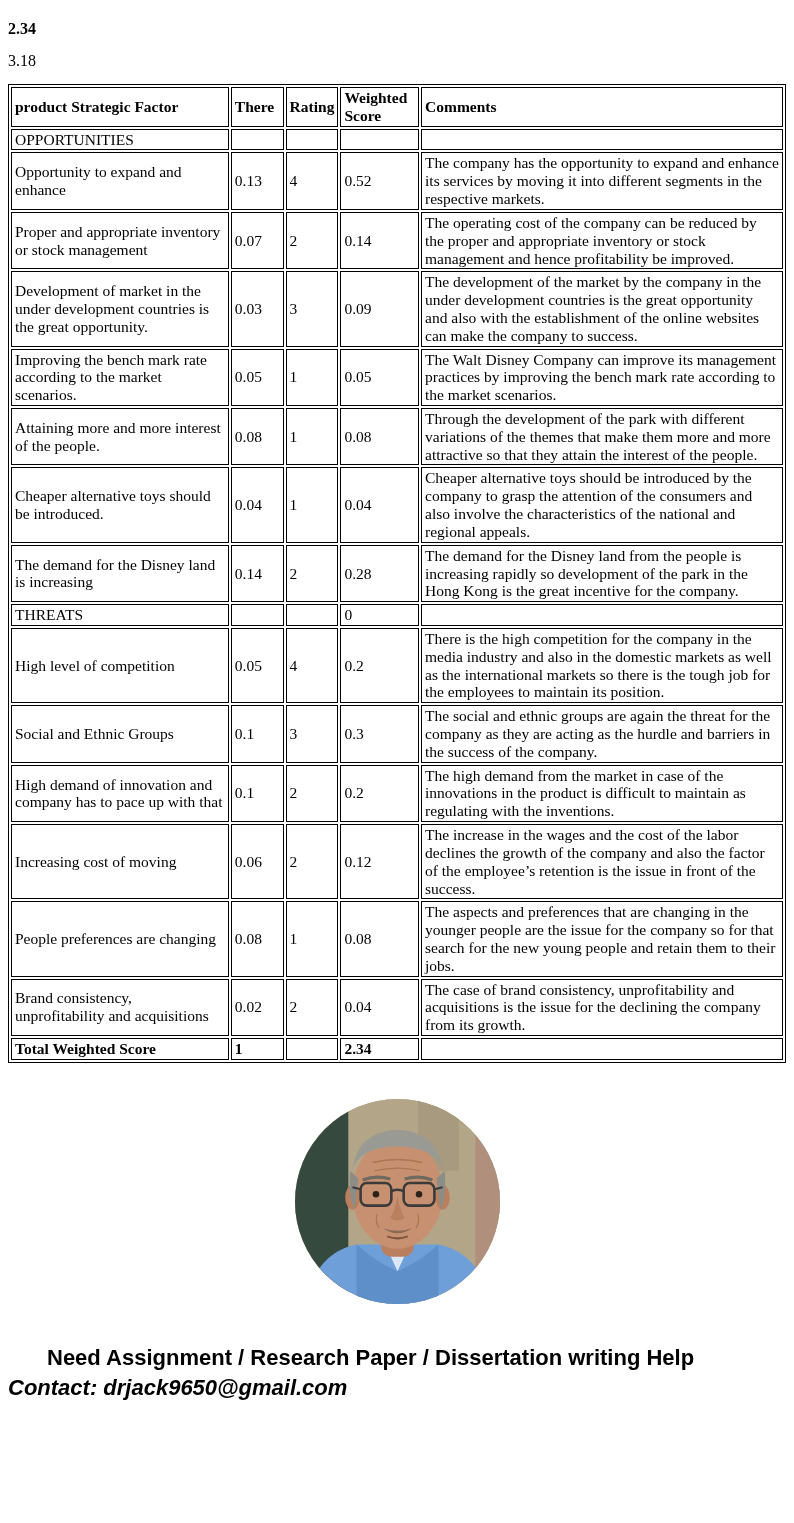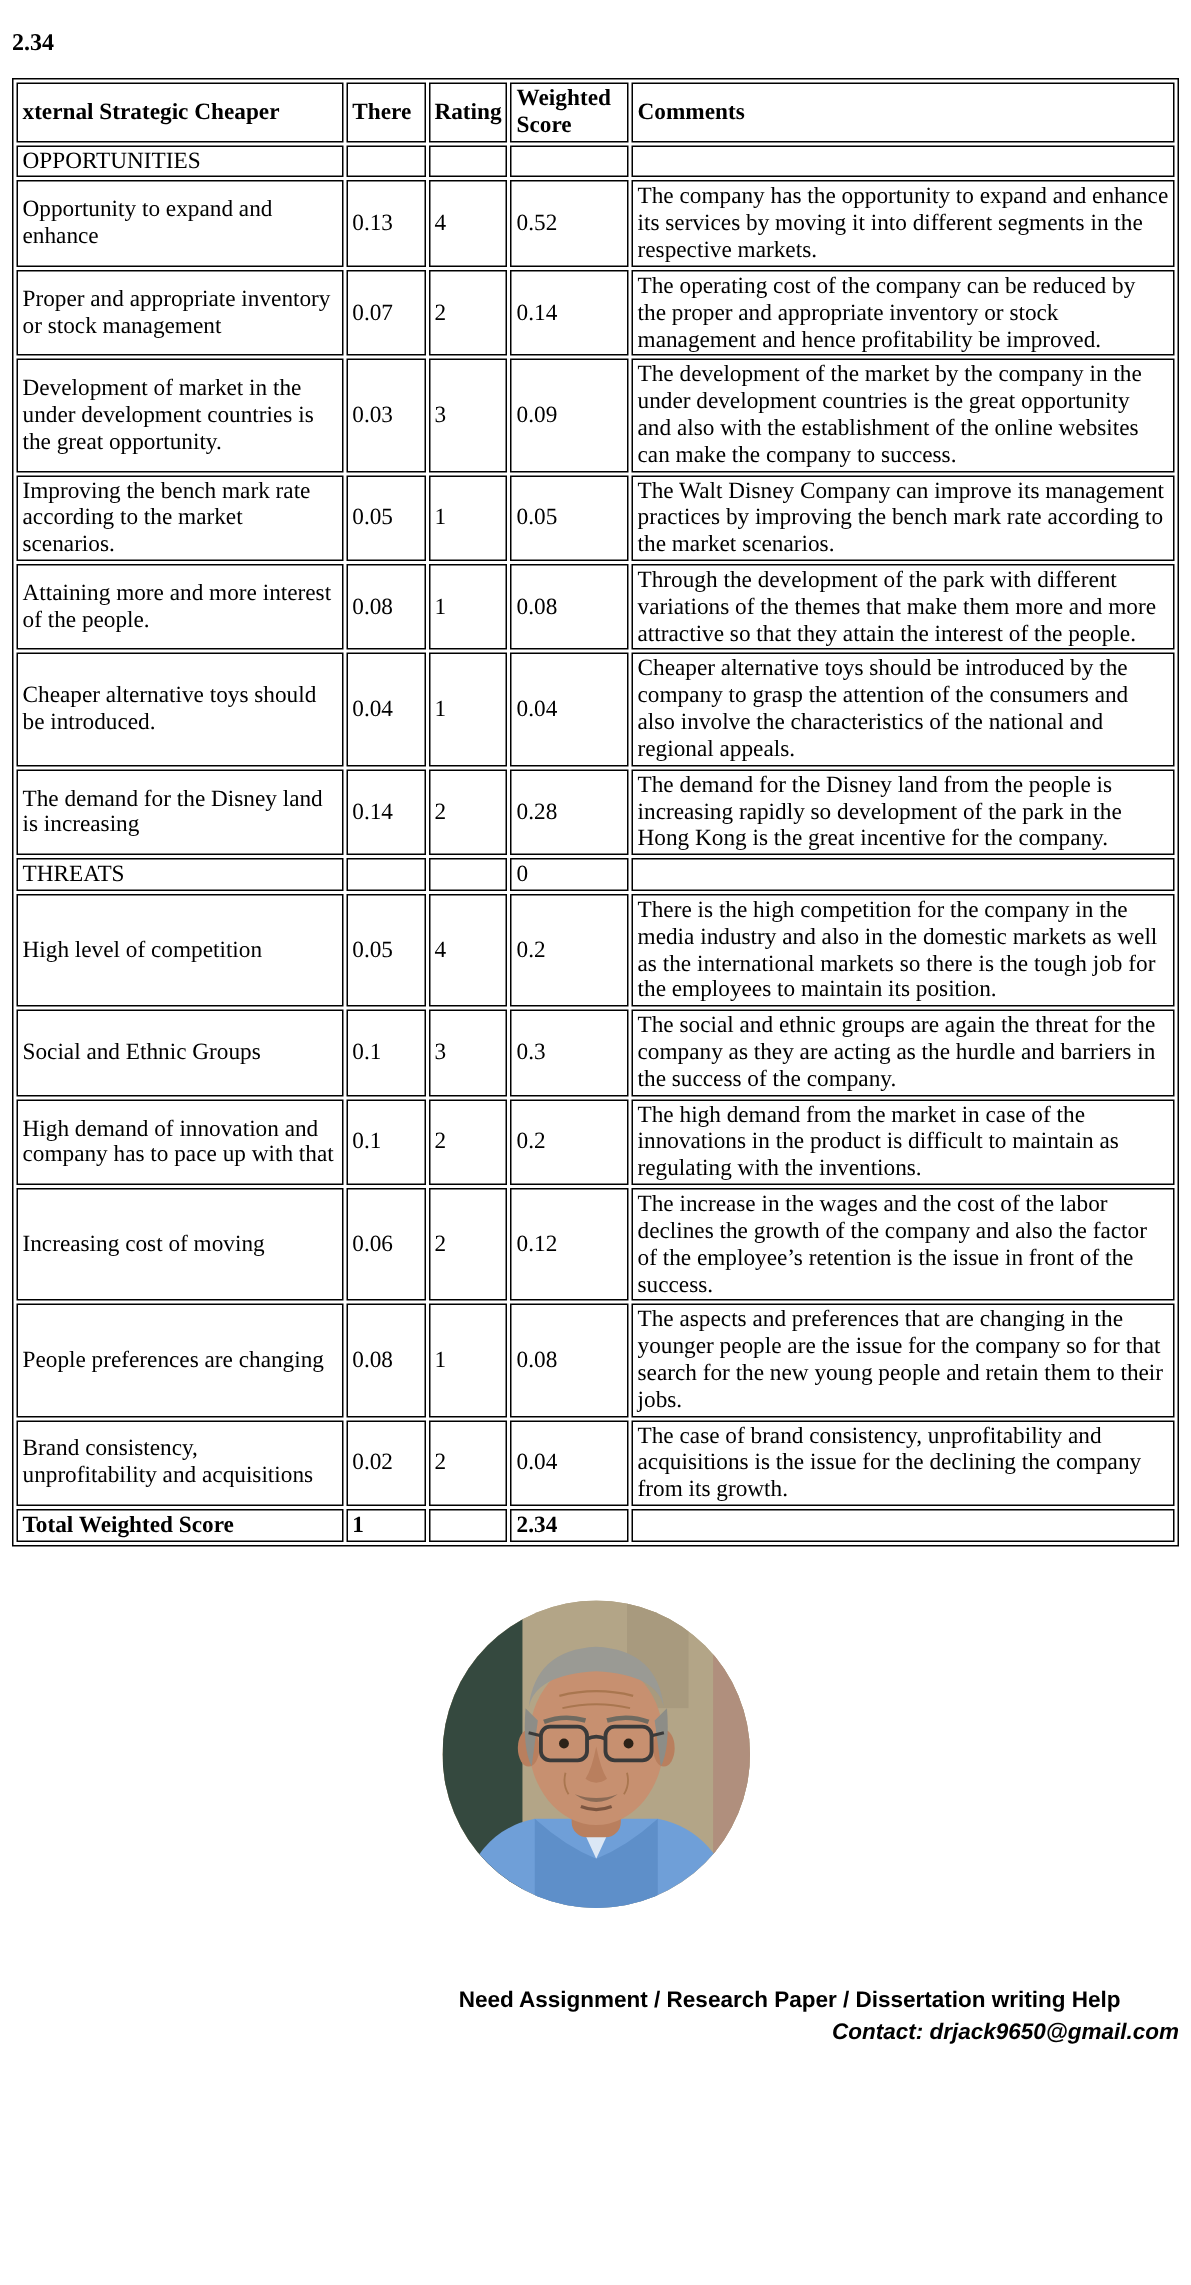--- a/index.html
+++ b/index.html
@@ -50,58 +50,59 @@
   .avatar {
     width: 205px;
     height: 205px;
     border-radius: 50%;
     overflow: hidden;
     background: #b7a98c;
   }
   .avatar svg { display: block; width: 100%; height: 100%; }
 
   .footer-help {
-    margin-top: 52px;
-    text-align: right;
+    margin-top: 40px;
+    text-align: left;
     font-family: "Liberation Sans", sans-serif;
     font-weight: 700;
-    font-size: 15px;
+    font-size: 22px;
     line-height: 1.3;
   }
   .footer-help .line1 {
     display: block;
     max-width: 700px;
     margin: 0 auto;
   }
   .footer-help .contact {
     display: block;
     margin-top: 2px;
     font-style: italic;
   }
 </style>
 </head>
 <body>
 
 <div class="page">
 
   <div class="intro">
     <p class="score-strong">2.34</p>
+    <p>3.18</p>
   </div>
 
   <table class="efe">
     <colgroup>
       <col class="c-factor">
         <col class="c-weight">
         <col class="c-rating">
         <col class="c-wscore">
         <col class="c-comments">
     </colgroup>
     <tbody>
       <tr>
-        <th>xternal Strategic Cheaper</th>
+        <th>product Strategic Factor</th>
         <th>There</th>
         <th>Rating</th>
         <th>Weighted Score</th>
         <th>Comments</th>
       </tr>
 
       <tr>
         <td>OPPORTUNITIES</td>
         <td></td>
         <td></td>

